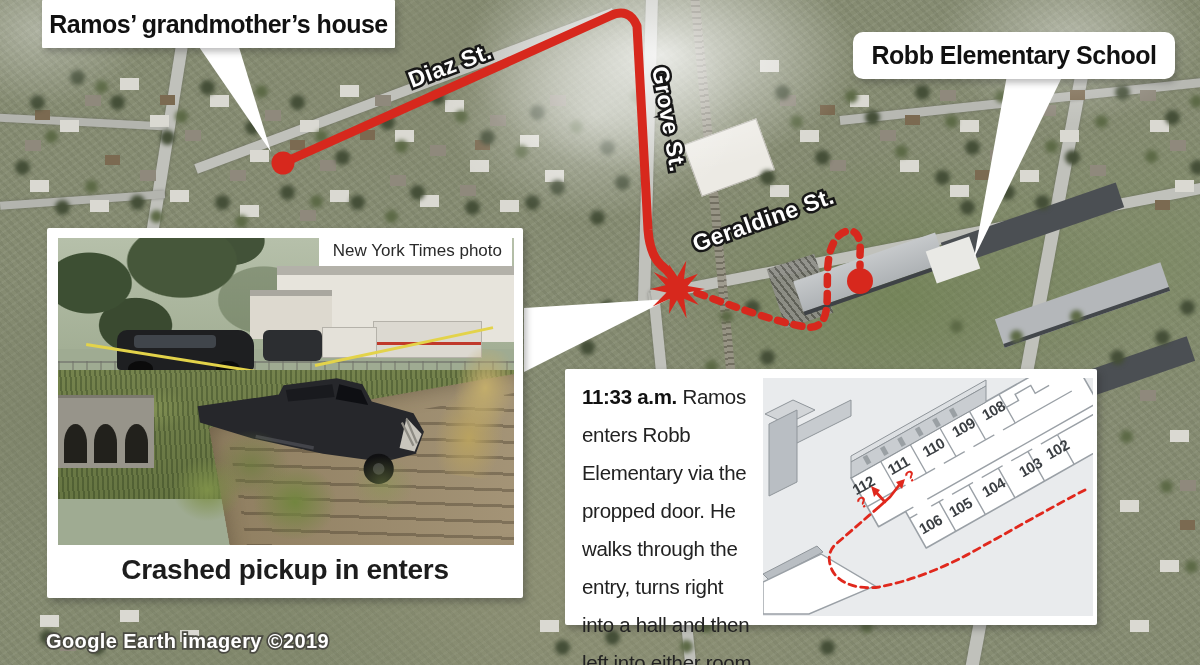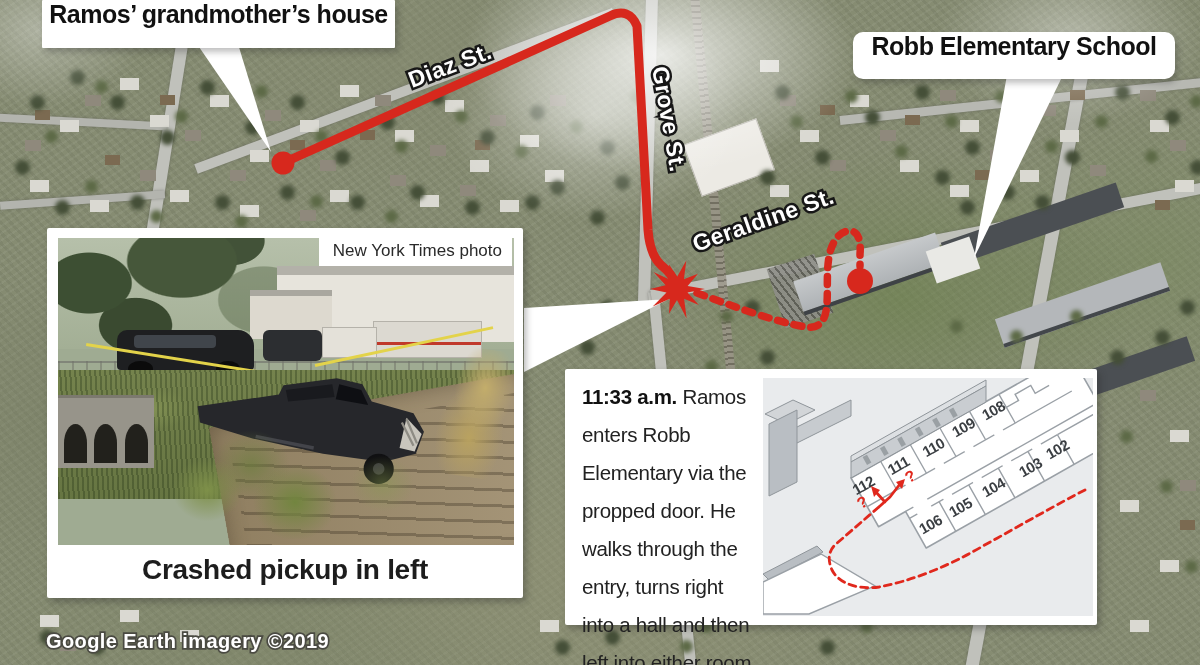--- a/index.html
+++ b/index.html
@@ -30,21 +30,21 @@
     radial-gradient(210px 150px at 595px 115px, rgba(255,255,255,.45), rgba(255,255,255,0) 70%),
     radial-gradient(190px 120px at 1070px 40px, rgba(255,255,255,.4), rgba(255,255,255,0) 70%),
     radial-gradient(150px 110px at 40px 30px, rgba(255,255,255,.35), rgba(255,255,255,0) 70%);}
   svg.overlay{position:absolute;left:0;top:0;pointer-events:none;}
   .street-label{font-weight:bold;font-size:23px;fill:#fff;stroke:#171717;stroke-width:5px;
       paint-order:stroke;letter-spacing:.5px;}
   .credit-label{font-weight:bold;font-size:20px;fill:#fff;stroke:#4a4a42;stroke-width:3.5px;
       paint-order:stroke;letter-spacing:.4px;}
   
   .callout{position:absolute;background:#fff;color:#111;font-weight:bold;font-size:25px;
-      letter-spacing:-.5px;display:flex;align-items:flex-start;justify-content:center;
+      letter-spacing:-.5px;display:flex;align-items:center;justify-content:center;
       white-space:nowrap;box-shadow:3px 4px 6px rgba(40,40,40,.3);border-radius:1px;z-index:7;}
   .panel{position:absolute;background:#fff;box-shadow:3px 4px 7px rgba(40,40,40,.35);border-radius:2px;z-index:7;}
   
   .photo{position:absolute;left:11px;top:10px;width:456px;height:307px;overflow:hidden;background:#9fab92;}
   .ph{position:absolute;}
   .photo-credit{position:absolute;top:10px;right:11px;background:#fff;color:#2a2a2a;
       font-size:17px;padding:3px 10px 5px 14px;z-index:3;}
   .photo-caption{position:absolute;left:0;right:0;top:326px;text-align:center;color:#1d1d1d;
       font-size:28px;font-weight:600;letter-spacing:-.3px;}
   
@@ -205,21 +205,21 @@
         <circle cx="166" cy="92" r="5" fill="#3a3a3e"></circle>
         <path d="M60 64 L110 74" stroke="#43444a" stroke-width="3" fill="none"></path>
       </svg>
       <div class="ph" style="left:20%;top:58%;width:64%;height:40%;background:
         radial-gradient(50px 45px at 20% 60%, #7e9049, rgba(0,0,0,0) 70%),
         radial-gradient(60px 55px at 50% 70%, #72853f, rgba(0,0,0,0) 70%),
         radial-gradient(45px 40px at 80% 55%, #87995077, rgba(0,0,0,0) 70%),
         radial-gradient(55px 50px at 35% 40%, #6b7d3daa, rgba(0,0,0,0) 70%);"></div>
     </div>
     <div class="photo-credit">New York Times photo</div>
-    <div class="photo-caption">Crashed pickup in left</div>
+    <div class="photo-caption">Crashed pickup in enters</div>
   </div>
 
   <div class="panel" style="left:565px;top:369px;width:532px;height:256px;">
     <div class="info-text">
       <b>11:33 a.m.</b>
       <span>Ramos enters Robb Elementary via the propped door. He walks through the entry, turns right into a hall and then left into either room 111 or 112.</span>
     </div>
 
     <svg style="position:absolute;left:198px;top:9px;" width="330" height="238" viewBox="0 0 330 238">
       <rect x="0" y="0" width="330" height="238" fill="#e9ebed"></rect>

